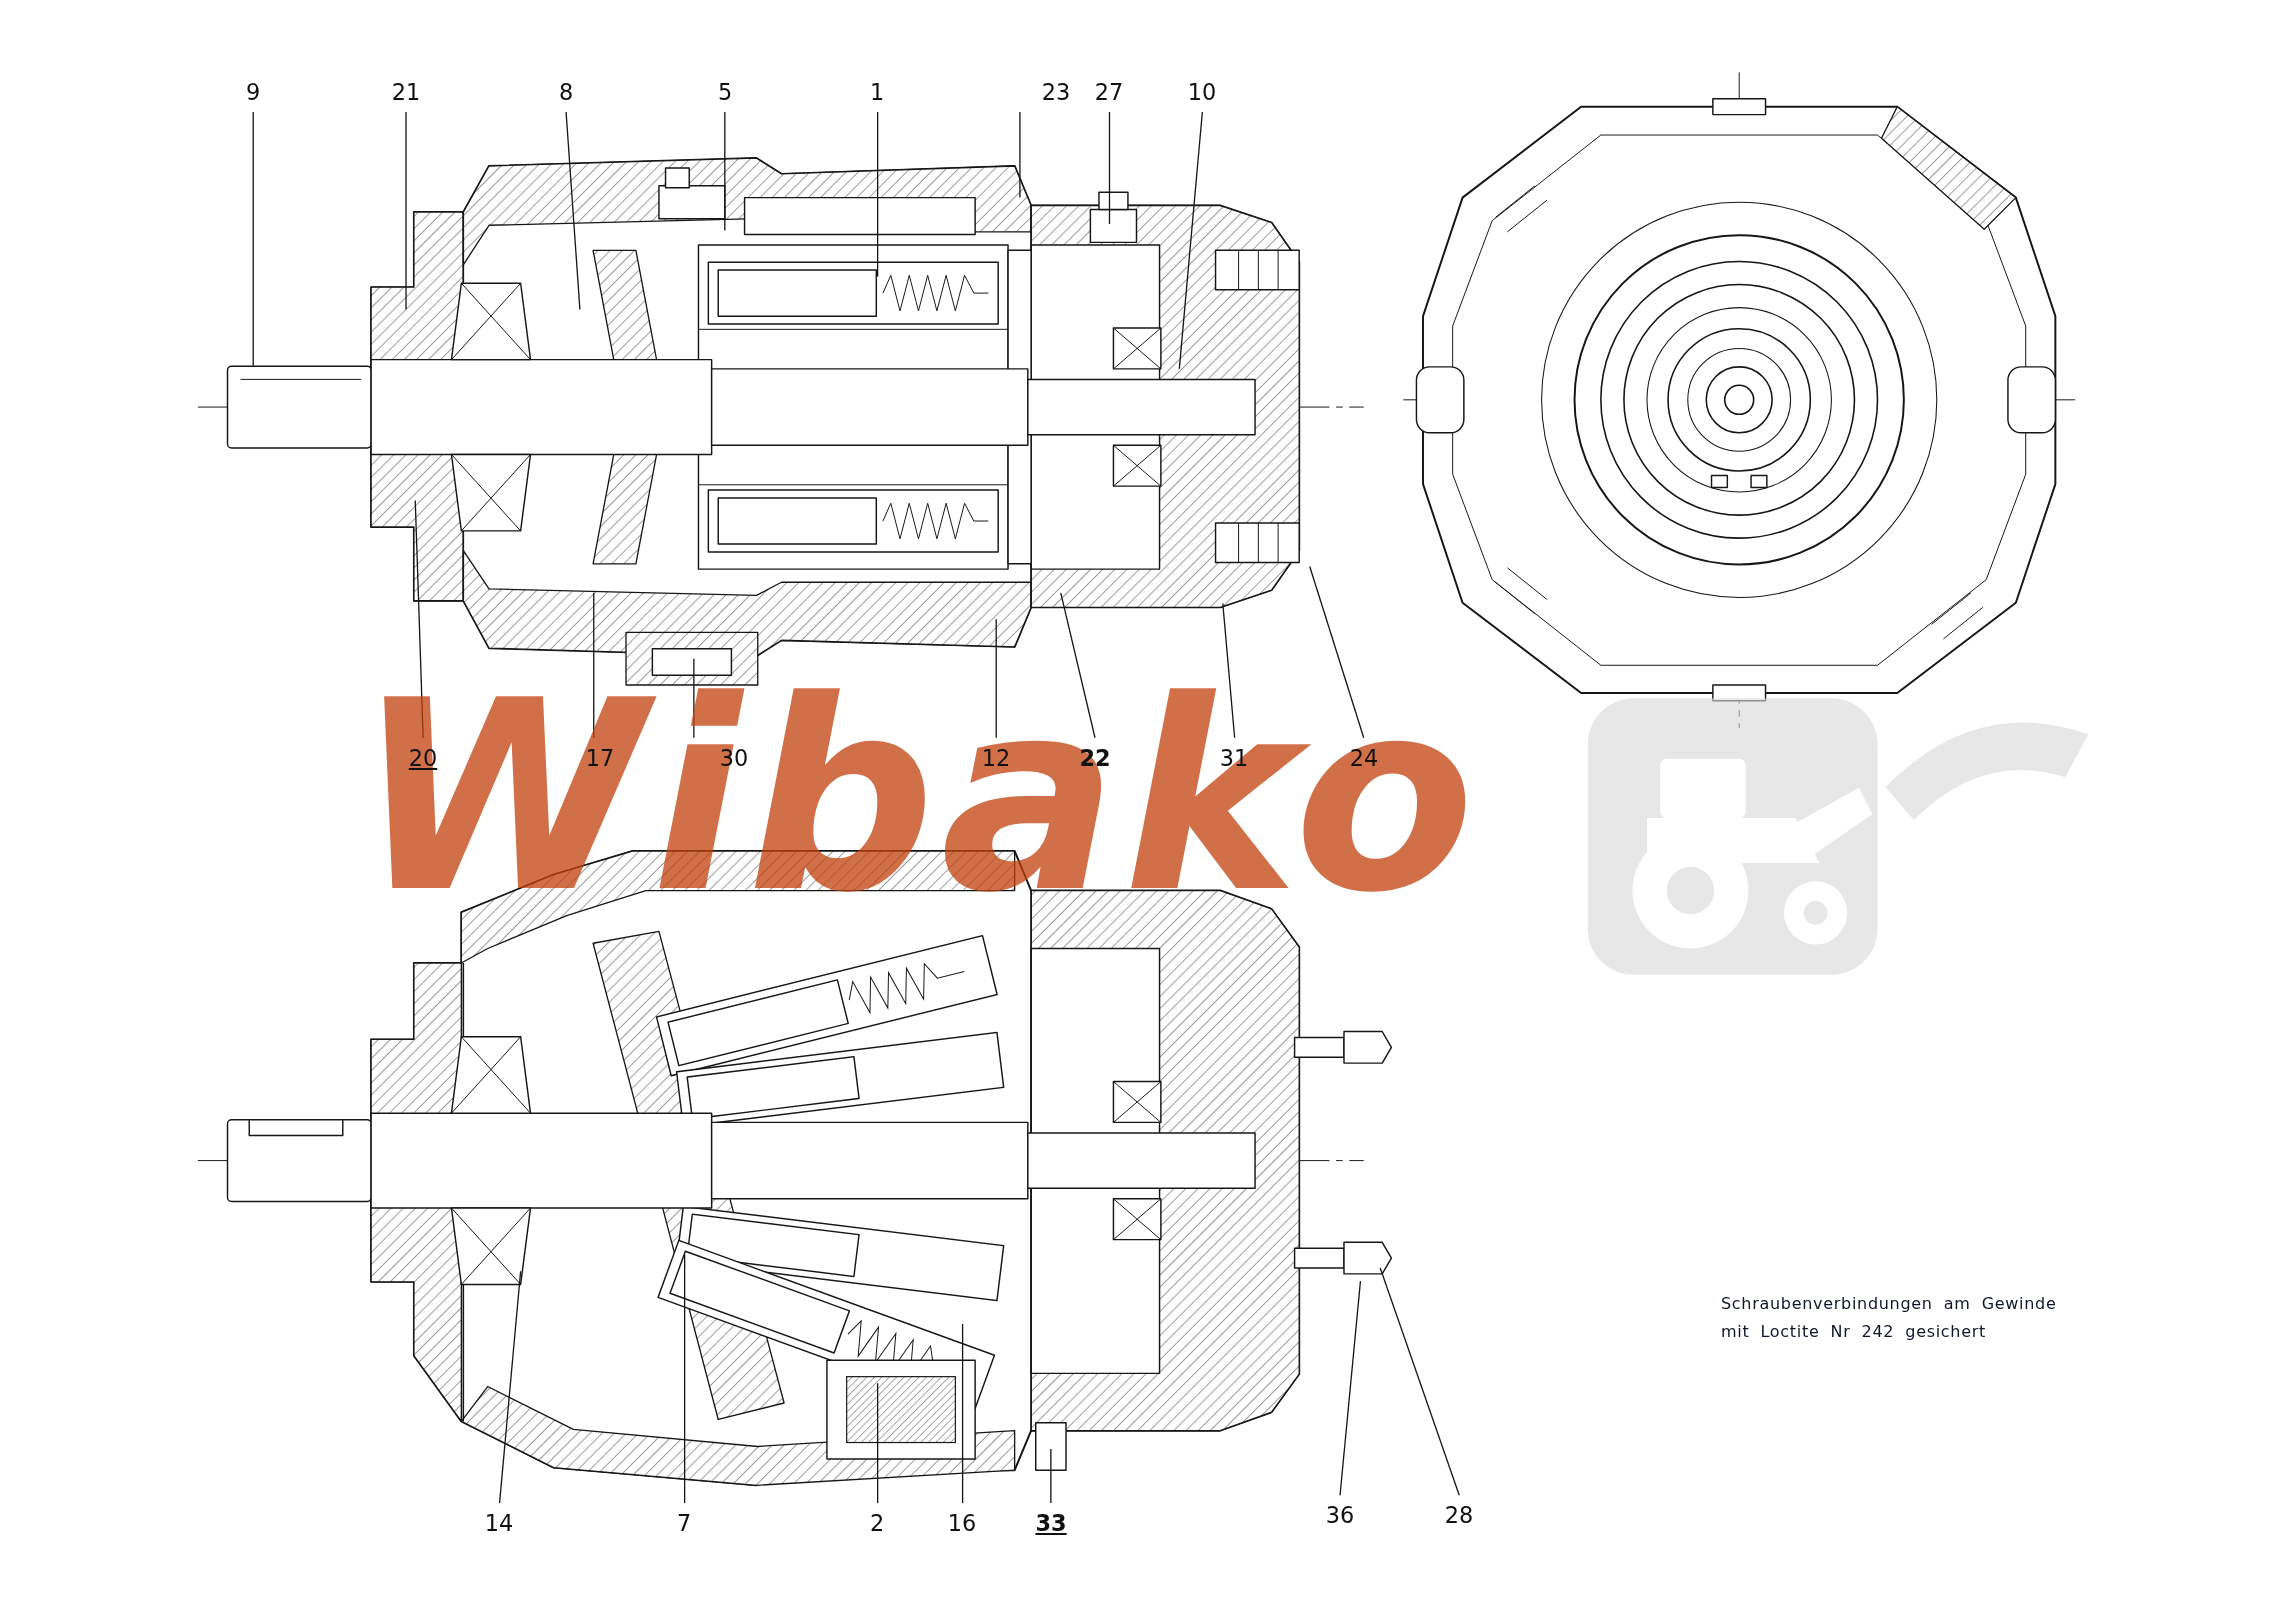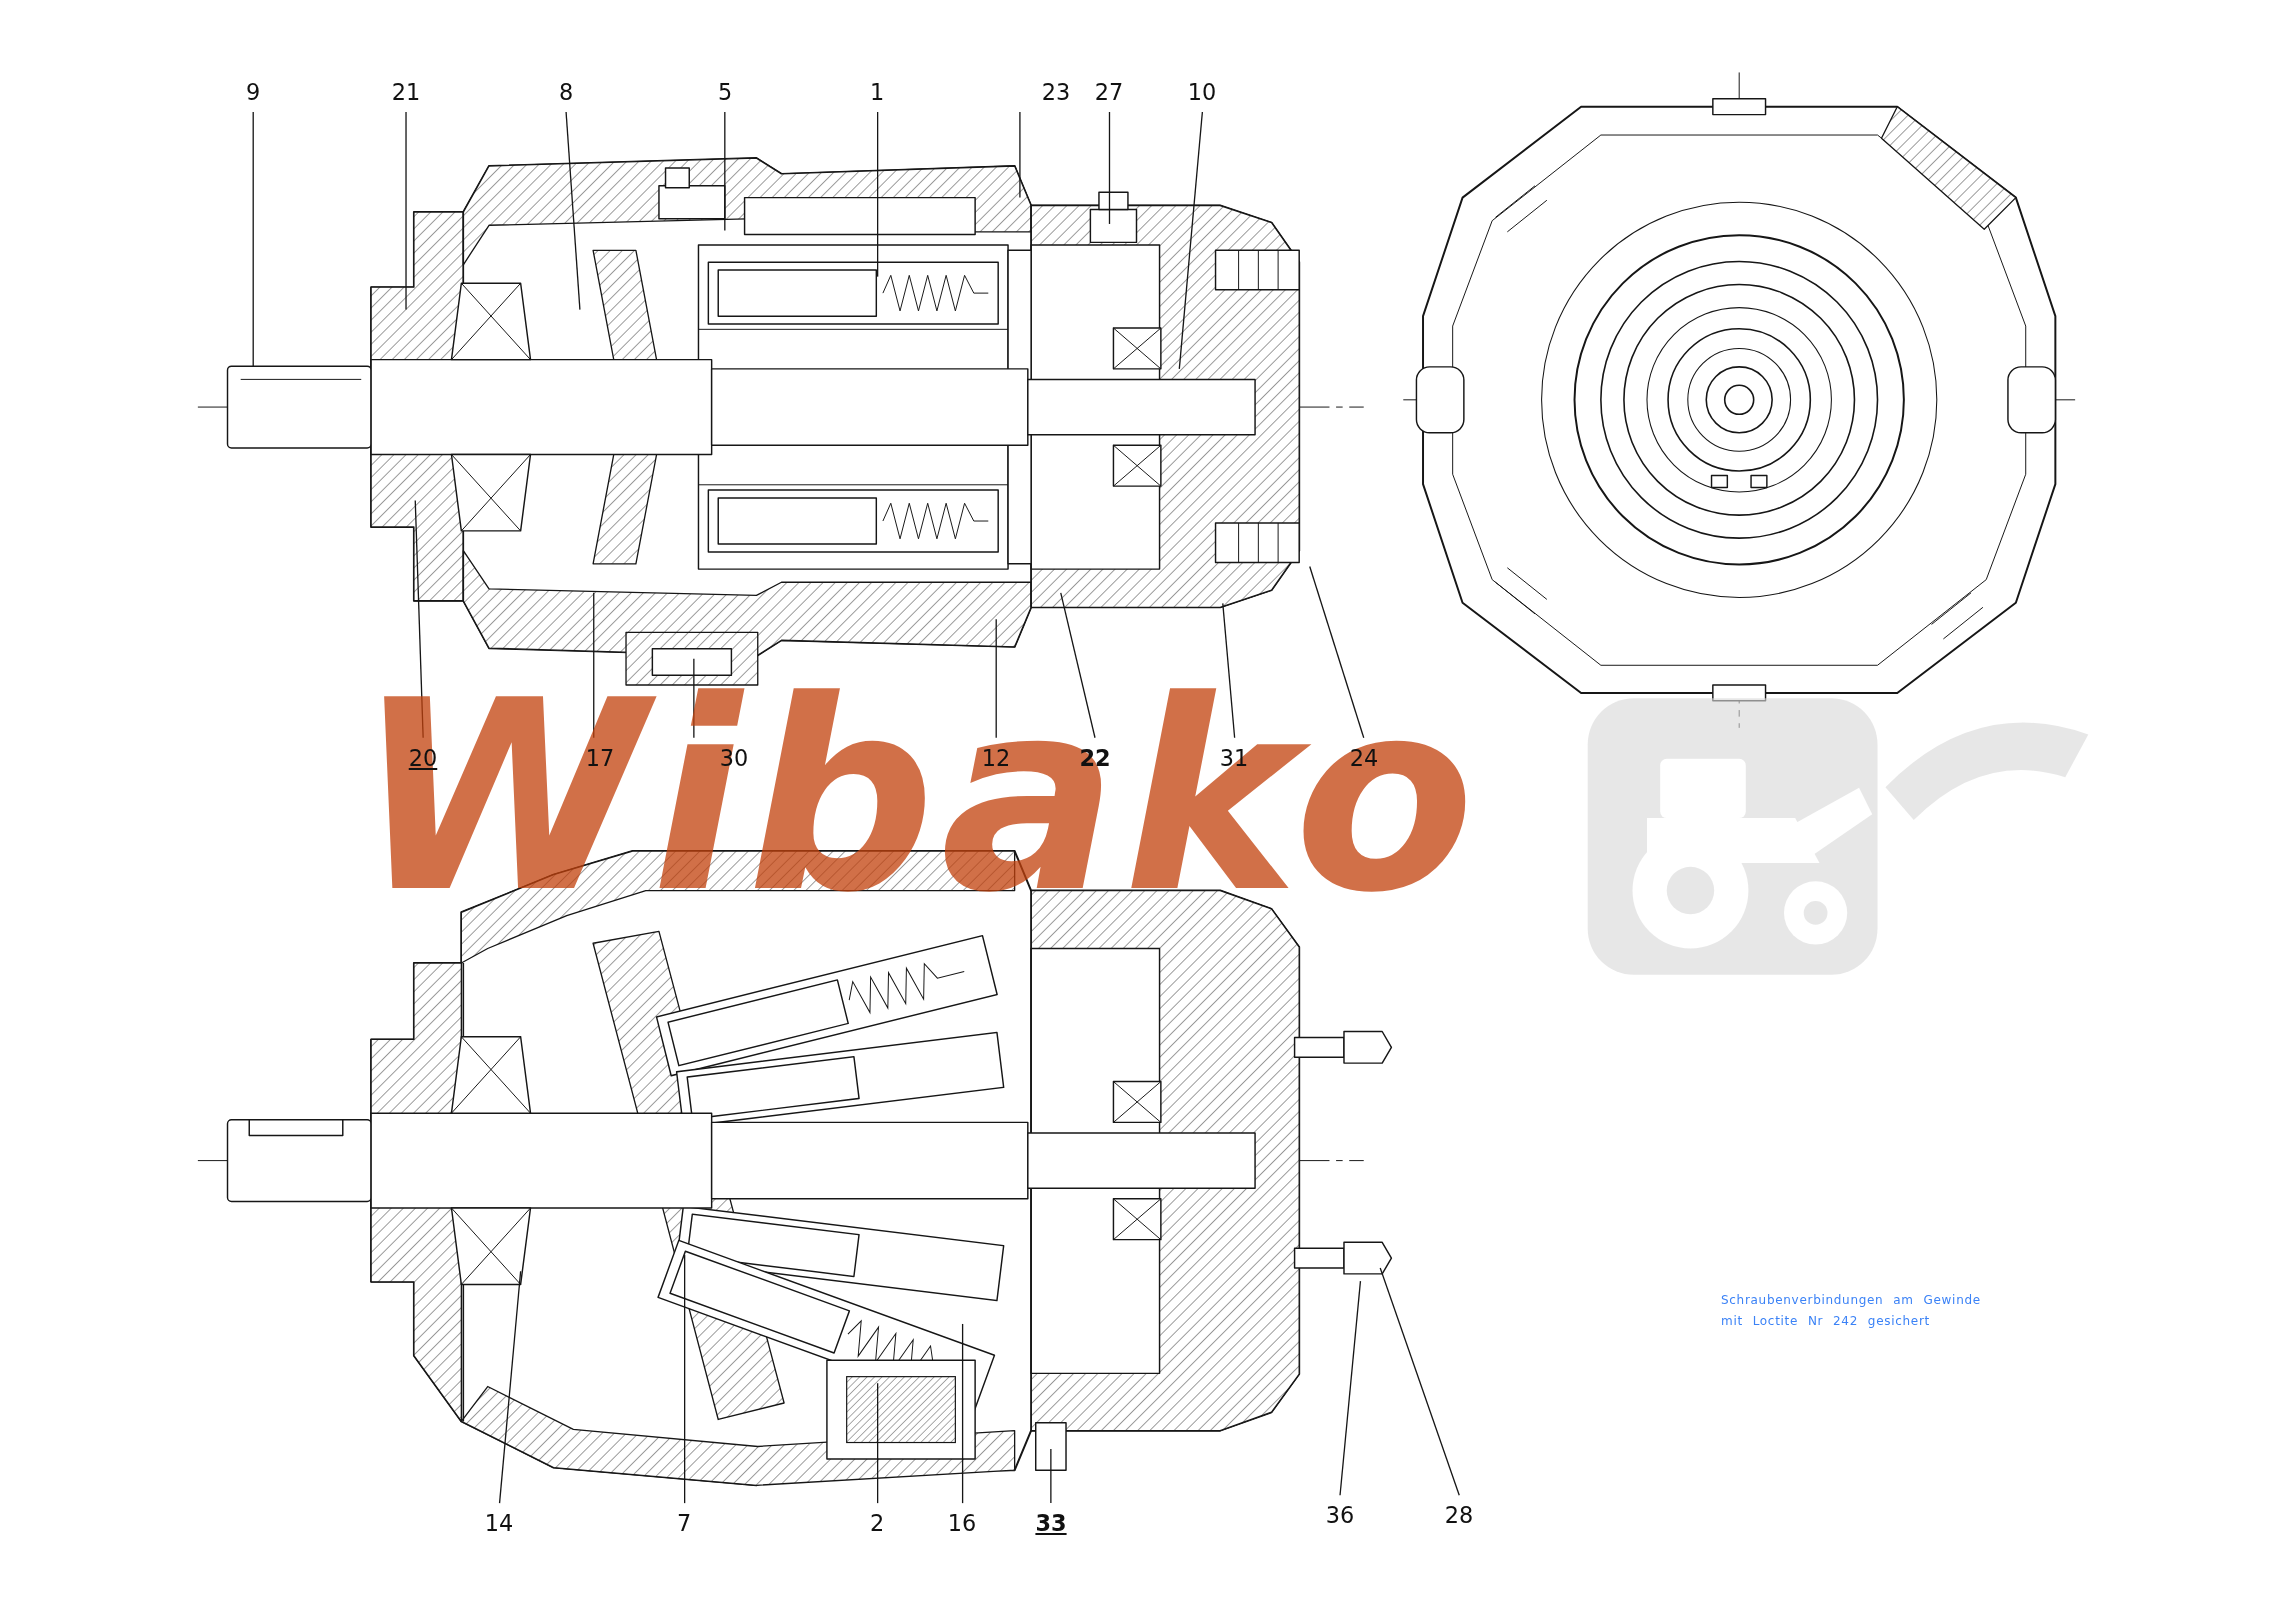--- a/index.html
+++ b/index.html
@@ -14,21 +14,21 @@
   .med{stroke:#161616;stroke-width:2.4;fill:none;}
   .cl{stroke:#161616;stroke-width:1.5;stroke-dasharray:46 10 10 10;fill:none;}
   #callout-layer{position:absolute;inset:0;pointer-events:none;}
   .callout{position:absolute;transform:translate(-50%,-50%);font-size:22.4px;color:#111;
            font-family:"DejaVu Sans",sans-serif;background:transparent;white-space:nowrap;}
   .callout.em{font-weight:700;text-decoration:underline;text-align:right;}
   #watermark-text{position:absolute;left:356px;top:613px;width:1186px;height:369px;
            font-size:263px;font-weight:700;font-style:italic;letter-spacing:5.3px;
            color:#c2410c;opacity:0.75;pointer-events:none;line-height:369px;
            font-family:"DejaVu Sans",sans-serif;}
-  #note{position:absolute;left:1721px;top:1290px;width:461px;font-size:12px;color:#3b82f6;
+  #note{position:absolute;left:1721px;top:1290px;width:461px;font-size:16px;color:#0f172a;
            line-height:1.75;letter-spacing:0.7px;word-spacing:5.3px;
            font-family:"DejaVu Sans",sans-serif;}
 </style>
 </head>
 <body>
 
 <div id="sheet">
 
 <svg width="2273" height="1623" viewBox="0 0 3450 2464">
   <defs>

